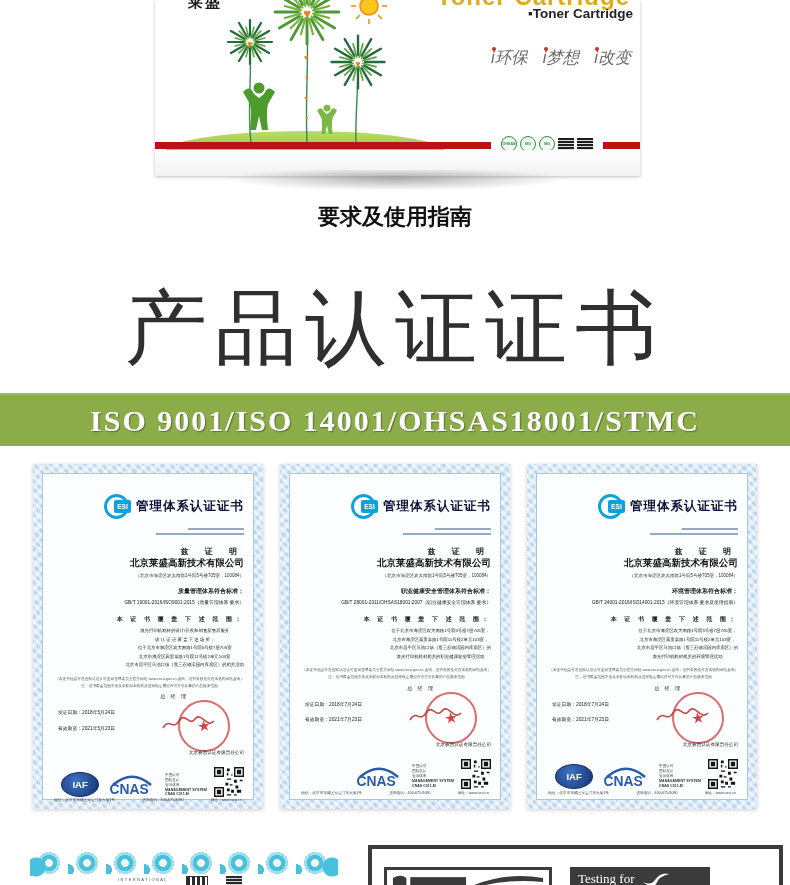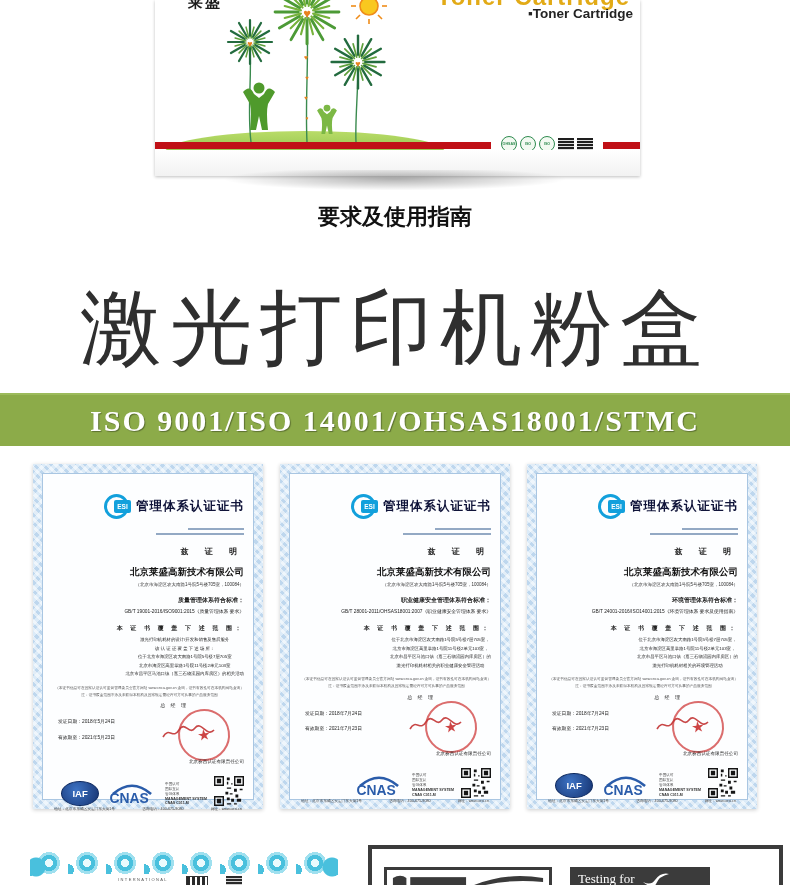--- a/index.html
+++ b/index.html
@@ -62,21 +62,21 @@
   .cesi-ring{position:absolute;inset:0;border:3.5px solid #12a0dc;border-radius:50%;box-sizing:border-box;}
   .cesi-gap{position:absolute;right:-2px;top:8px;width:6px;height:9px;background:#fdfeff;}
   .cesi-tag{position:absolute;right:-2px;top:6px;width:17px;height:13px;background:#12a0dc;
             border-radius:2px;color:#fff;font-size:6.5px;font-weight:700;display:flex;
             align-items:center;justify-content:center;}
   .cert-title{margin:0;font-size:12.5px;font-weight:800;color:#10143a;letter-spacing:1px;white-space:nowrap;}
   .cert-nos{align-self:flex-end;margin-top:9px;display:flex;flex-direction:column;align-items:flex-end;gap:3px;}
   .cert-nos i{display:block;height:2px;background:#93a9c4;}
   .cert-nos i:nth-child(1){width:56px;} .cert-nos i:nth-child(2){width:88px;}
   .attest{margin-top:11px;font-size:8px;font-weight:700;letter-spacing:7px;color:#222;}
-  .company{margin-top:9px;font-size:9.5px;font-weight:800;color:#111;white-space:nowrap;}
+  .company{font-size:9.5px;font-weight:800;color:#111;white-space:nowrap;}
   .c-addr{margin-top:3px;font-size:4.5px;color:#333;}
   .std-label{margin-top:9px;font-size:6px;font-weight:700;color:#222;}
   .std{margin-top:3px;font-size:4.8px;color:#222;}
   .scope-label{margin-top:10px;font-size:6px;font-weight:700;letter-spacing:3px;color:#222;}
   .scope{margin-top:3px;font-size:4.4px;line-height:1.95;color:#222;}
   .notes{margin-top:6px;font-size:3.7px;line-height:1.8;color:#555;}
   .sign-zone{position:relative;width:100%;height:72px;margin-top:4px;flex:none;}
   .dates{position:absolute;left:6px;top:18px;text-align:left;font-size:4.8px;color:#222;line-height:1;}
   .dates div{margin-bottom:11px;}
   .sign-title{position:absolute;right:56px;top:0;font-size:5px;color:#222;letter-spacing:2px;}
@@ -184,36 +184,41 @@
         <circle cx="0" cy="-16" r="5.5"></circle>
         <path d="M-16 -12 Q-9 -20 -5 -10 L0 -6 5 -10 Q9 -20 16 -12 L9 0 Q7 8 9 26 L3 26 0 12 -3 26 -9 26 Q-7 8 -9 0 Z"></path>
       </g>
     </svg>
 
     <div class="pkg-brand">莱盛</div>
     <div class="pkg-gold">Toner Cartridge</div>
 
     <div class="pkg-right">
       <div class="pkg-sub">▪Toner Cartridge</div>
+      <div class="pkg-slogan">
+        <span class="slog">i环保</span>
+        <span class="slog">i梦想</span>
+        <span class="slog">i改变</span>
+      </div>
     </div>
 
     <div class="pkg-stripe"></div>
     <div class="stripe-gap">
       <span class="badge-c">OHSAS</span>
       <span class="badge-c">ISO</span>
       <span class="badge-c">ISO</span>
       <span class="badge-s"></span>
       <span class="badge-s"></span>
     </div>
     <div class="pkg-bottomedge"></div>
   </div>
   <div class="pkg-shadow"></div>
 
   <div class="caption">要求及使用指南</div>
-  <h1 class="big-title">激光打印机粉盒</h1>
+  <h1 class="big-title">产品认证证书</h1>
   <div class="banner">
     <span>ISO 9001/ISO 14001/OHSAS18001/STMC</span>
   </div>
 
   <div class="certs">
 
     <article class="cert">
       <div class="cert-inner">
         <header class="cert-head">
           <span class="cesi">

